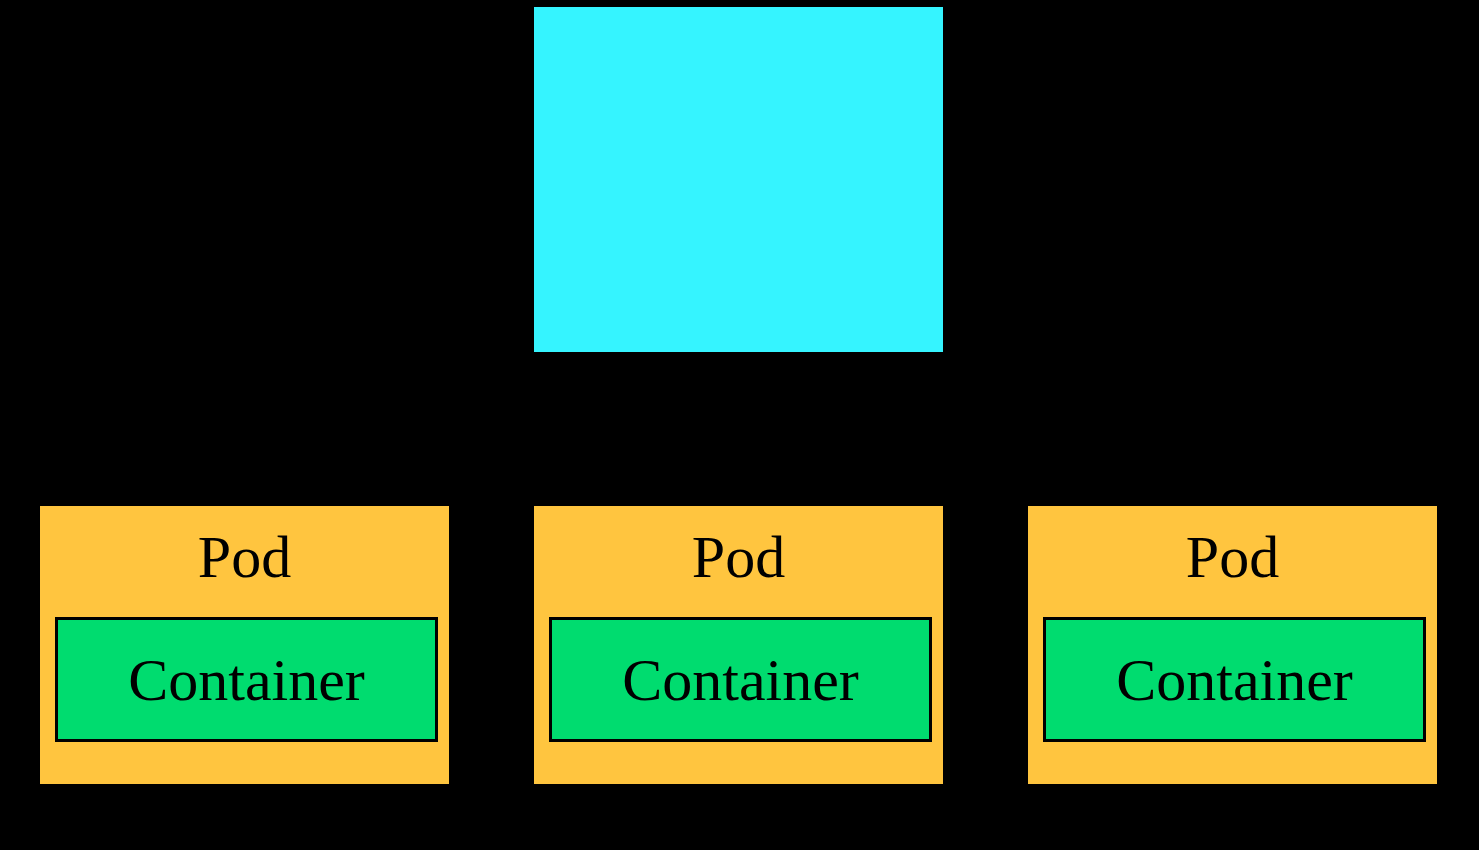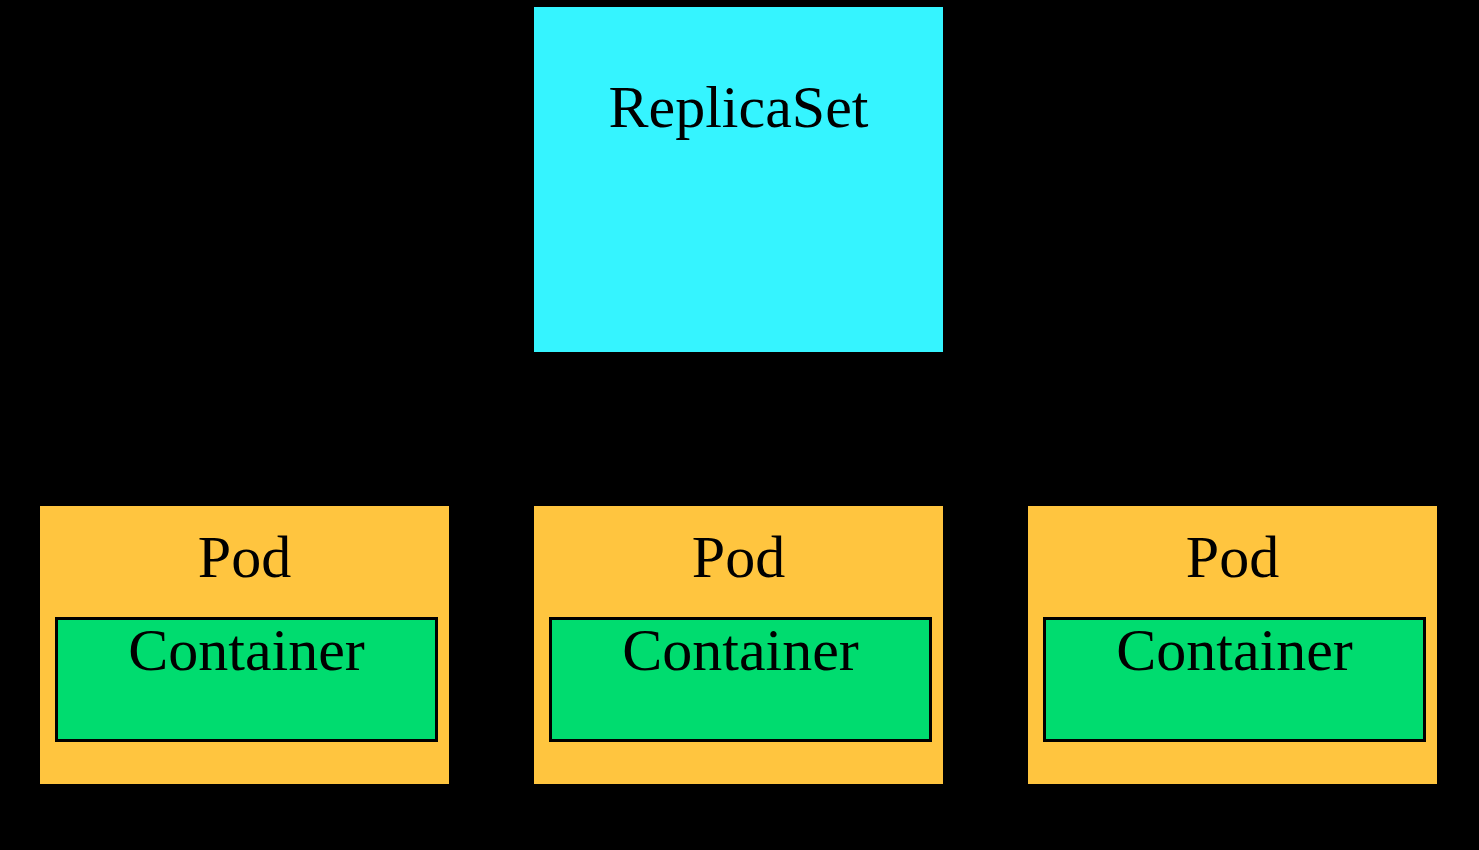--- a/index.html
+++ b/index.html
@@ -61,33 +61,32 @@
   .container-box {
     position: absolute;
     left: 15px;
     top: 111px;
     width: 383px;
     height: 125px;
     box-sizing: border-box;
     border: 3px solid #000000;
     background: #00DC6F;
     display: flex;
-    align-items: flex-start;
+    align-items: center;
     justify-content: center;
     font-size: 60px;
     line-height: 1;
   }
 </style>
 </head>
 <body>
 
 <div class="canvas">
 
   <div class="node replicaset" style="background-color: rgb(53, 244, 255);">
-    <div class="title">ReplicaSet</div>
   </div>
 
   <div class="node pod pod-1" style="background-color: rgb(255, 197, 63);">
     <div class="pod-label">Pod</div>
     <div class="container-box" style="background-color: rgb(0, 220, 111);">
       <span>Container</span>
     </div>
   </div>
 
   <div class="node pod pod-2" style="background-color: rgb(255, 197, 63);">

